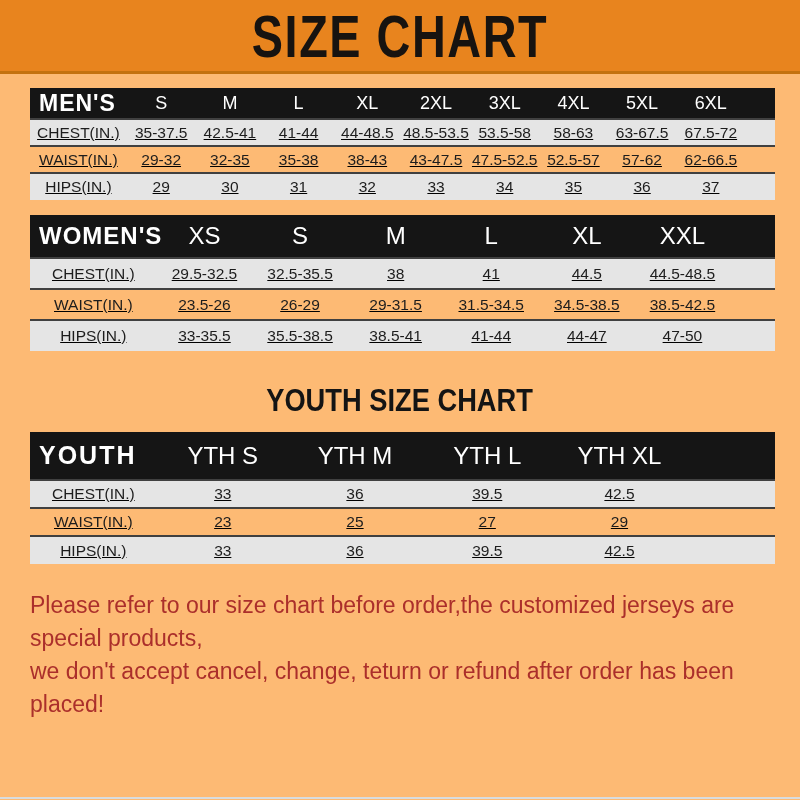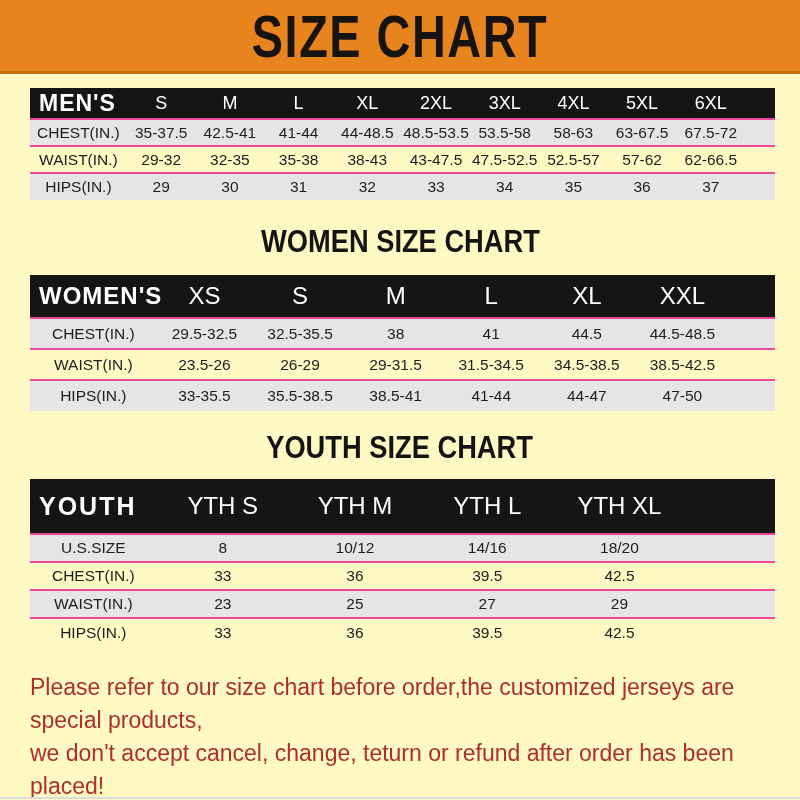--- a/index.html
+++ b/index.html
@@ -5,21 +5,21 @@
   html, body {
     margin: 0;
     padding: 0;
     background: #ffffff;
     font-family: "Liberation Sans", sans-serif;
   }
   .page {
     position: relative;
     width: 800px;
     height: 800px;
-    background: #fef9c3;
+    background: #fdba74;
     overflow: hidden;
   }
   
   .banner {
     height: 71px;
     background: var(--orange, #E8841E);
     border-bottom: 3px solid #C4720F;
     display: flex;
     align-items: center;
     justify-content: center;
@@ -45,21 +45,21 @@
     font-size: 31px;
     font-weight: 800;
     color: #141414;
     letter-spacing: 0px;
     transform: scaleX(0.88);
     transform-origin: center;
     white-space: nowrap;
   }
   .heading-men   { margin-top: 15px; }
   .heading-women { margin-top: 24px; }
-  .heading-youth { margin-top: 19px; }
+  .heading-youth { margin-top: 32px; }
 
   
   .size-table {
     width: 745px;
     margin-left: 30px;
     border-collapse: collapse;
     table-layout: fixed;
   }
   .table-men   { margin-top: 14px; }
   .table-women { margin-top: 15px; }
@@ -77,28 +77,29 @@
   }
   .size-table thead th.corner {
     text-align: left;
     padding-left: 9px;
     font-weight: 800;
     letter-spacing: 1px;
     white-space: nowrap;
   }
   .table-men thead tr   { height: 31px; }
   .table-women thead tr { height: 43px; }
-  .table-youth thead tr { height: 55px; margin-left: 32px; }
+  .table-youth thead tr { height: 48px; margin-left: 32px; }
   .table-men thead th.corner   { font-size: 23px; }
   .table-women thead th.corner { font-size: 24px; }
   .table-youth thead th.corner { font-size: 25px; letter-spacing: 2px; }
   .table-women thead th, .table-youth thead th { font-size: 24px; }
 
   .size-table tbody tr {
-    border-top: 2px solid #ec4899;
+    border-top: 2px solid #404040;
+    text-decoration: underline;
   }
   .size-table tbody tr:nth-child(odd) {
     background: var(--gray, #E5E5E5);
   }
   .size-table tbody td {
     font-size: 15.5px;
     color: #1d1d1d;
     text-align: center;
     padding: 0;
     white-space: nowrap;
@@ -202,23 +203,20 @@
             <td>35</td>
             <td>36</td>
             <td>37</td>
             <td></td>
           </tr>
         </tbody>
       </table>
   </section>
 
   <section>
-    <h2 class="section-heading heading-women">
-      <span>WOMEN SIZE CHART</span>
-    </h2>
     <table class="size-table table-women">
         <colgroup>
           <col style="width: 17%;">
           <col style="width: 12.8333%;">
           <col style="width: 12.8333%;">
           <col style="width: 12.8333%;">
           <col style="width: 12.8333%;">
           <col style="width: 12.8333%;">
           <col style="width: 12.8333%;">
           <col style="width: 6%;">
@@ -288,28 +286,20 @@
             <th class="corner">YOUTH</th>
             <th>YTH S</th>
             <th>YTH M</th>
             <th>YTH L</th>
             <th>YTH XL</th>
             <th></th>
           </tr>
         </thead>
         <tbody>
           <tr>
-            <td>U.S.SIZE</td>
-            <td>8</td>
-            <td>10/12</td>
-            <td>14/16</td>
-            <td>18/20</td>
-            <td></td>
-          </tr>
-          <tr>
             <td>CHEST(IN.)</td>
             <td>33</td>
             <td>36</td>
             <td>39.5</td>
             <td>42.5</td>
             <td></td>
           </tr>
           <tr>
             <td>WAIST(IN.)</td>
             <td>23</td>

